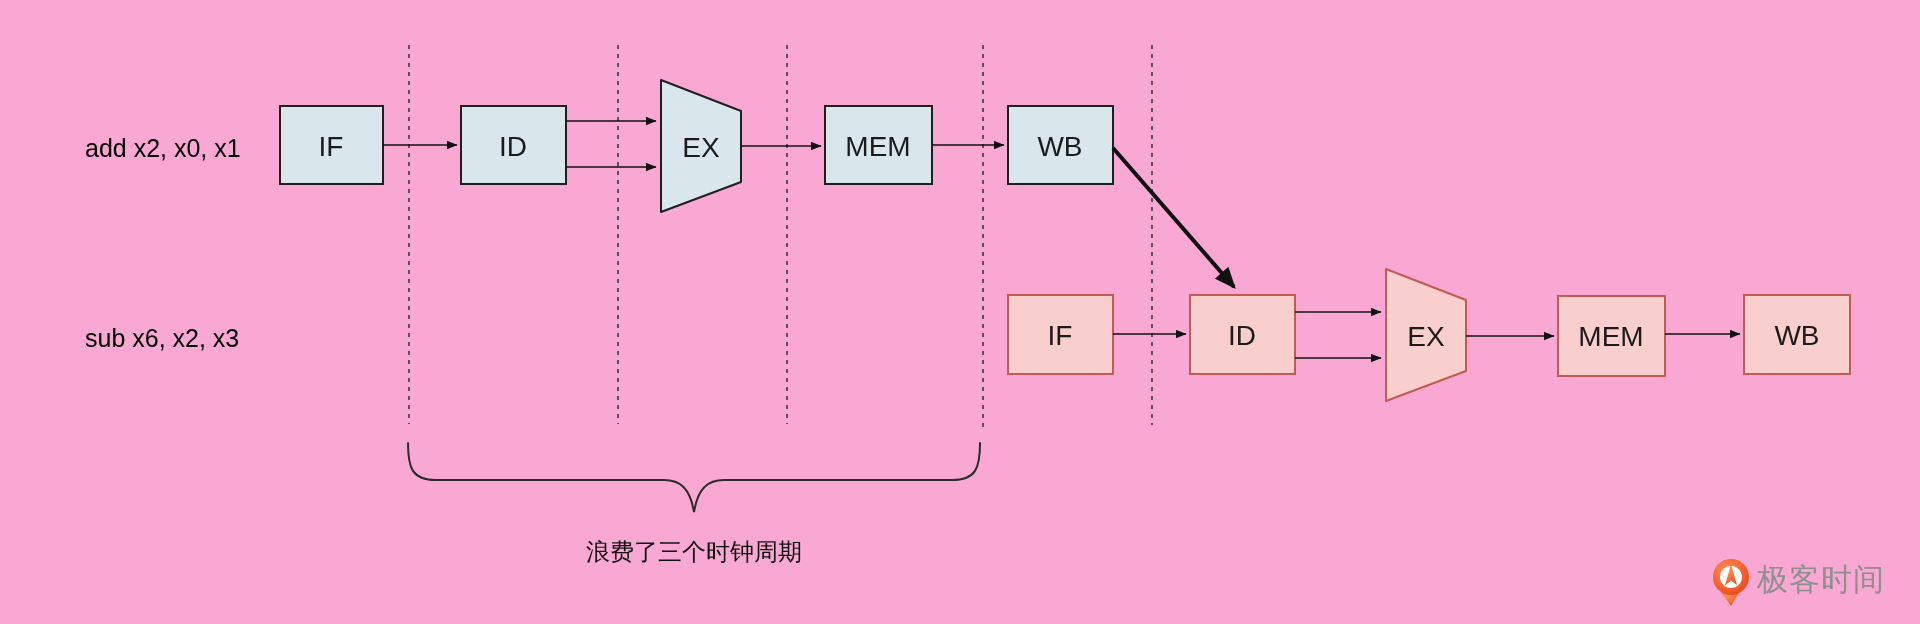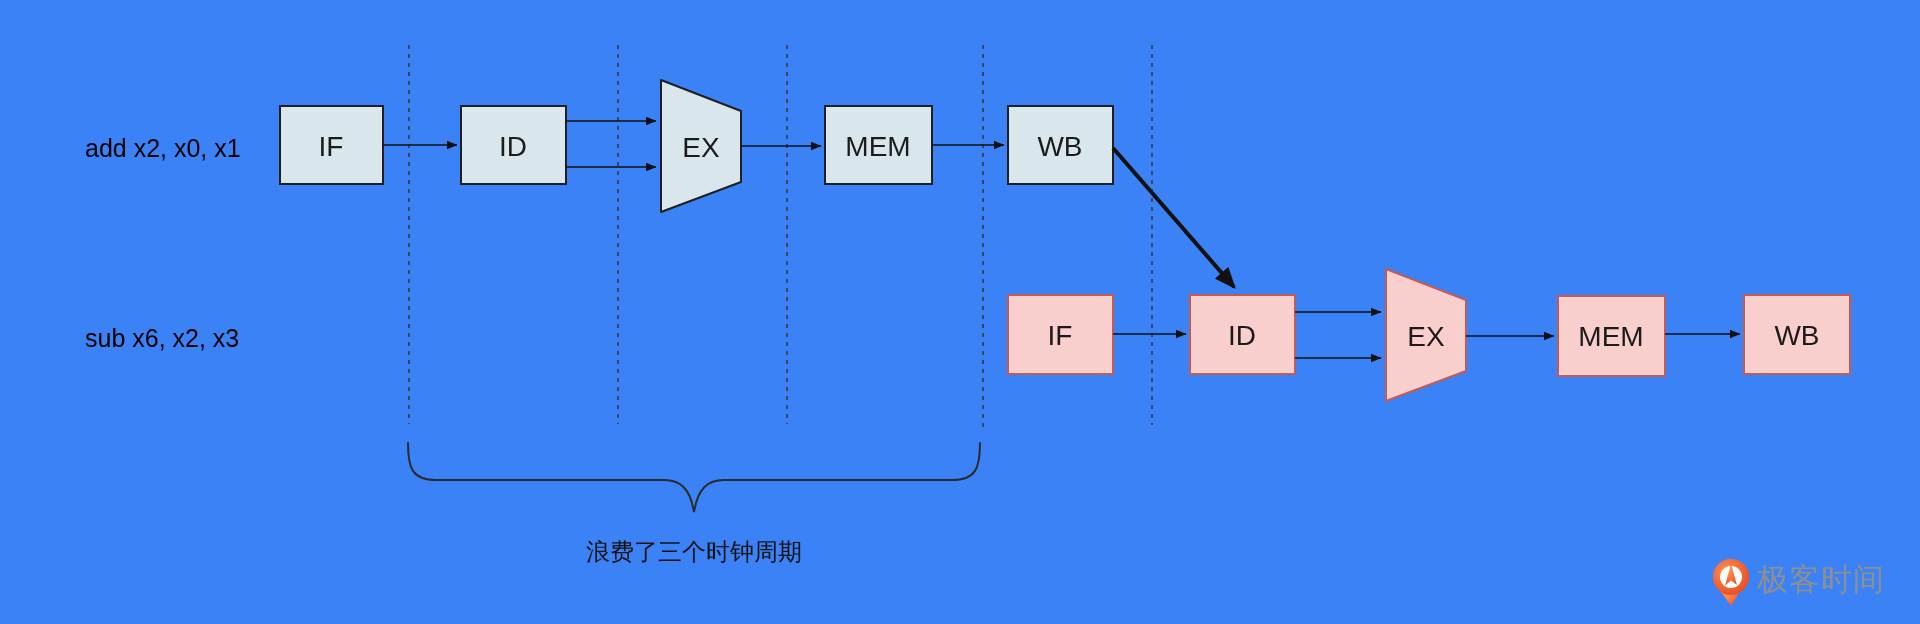--- a/index.html
+++ b/index.html
@@ -1,16 +1,16 @@
 <!DOCTYPE html>
 <html><head>
 <meta charset="utf-8">
 <style>
   html,body{margin:0;padding:0;background:#ffffff;}
-  .stage-canvas{position:relative;width:1920px;height:624px;background:#3b82f6;overflow:hidden;
+  .stage-canvas{position:relative;width:1920px;height:624px;background:#f9a8d4;overflow:hidden;
     font-family:"Liberation Sans","DejaVu Sans",sans-serif;}
   svg text{font-family:"Liberation Sans","DejaVu Sans",sans-serif;}
   .stage-label{font-size:28px;fill:#1b1b1b;}
   .instr-label{font-size:25px;fill:#000000;}
   .annot-label{font-size:24px;fill:#111111;}
   .logo-text{font-size:31px;letter-spacing:1px;}
 </style>
 </head>
 <body>
 

